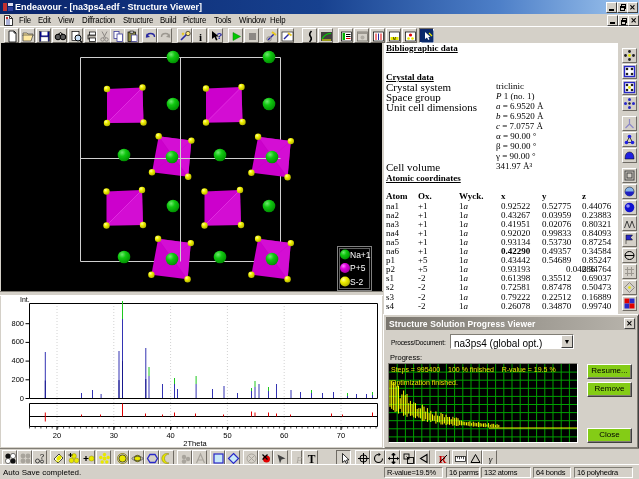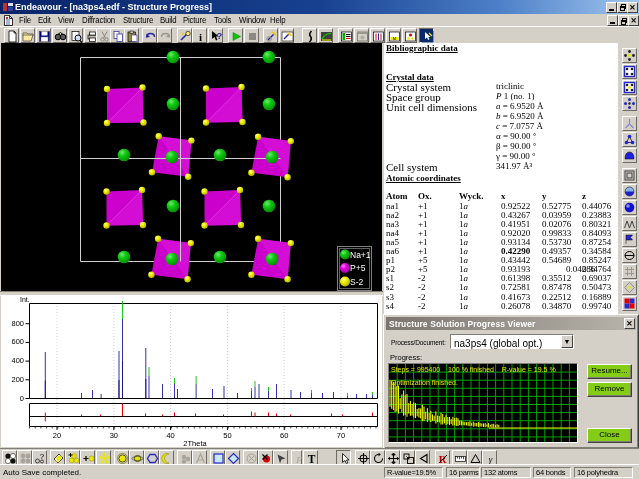--- a/index.html
+++ b/index.html
@@ -68,21 +68,21 @@
 </style>
 </head>
 <body>
 
 <div class="abs" id="titlebar">
   <svg class="abs" style="left:2px;top:1px" width="12" height="12">
       <rect x="1" y="2" width="4" height="8" fill="#c03030"></rect>
       <rect x="6" y="2" width="5" height="3" fill="#e0e0f0"></rect>
       <rect x="6" y="6" width="5" height="4" fill="#3040a0"></rect>
     </svg>
-  <span id="titletext">Endeavour - [na3ps4.edf - Structure Progress]</span>
+  <span id="titletext">Endeavour - [na3ps4.edf - Structure Viewer]</span>
   <span class="capbtn" style="left:606px;">
       <span style="position:absolute;left:2px;right:2px;bottom:1px;height:2px;background:#000;"></span>
     </span>
   <span class="capbtn" style="left:617px;">
       <span style="position:absolute;left:3px;top:1.5px;width:5px;height:5px;border:1px solid #000;background:#d4d0c8;"></span>
       <span style="position:absolute;left:1.5px;top:3.5px;width:5px;height:5px;border:1px solid #000;border-top-width:2px;background:#d4d0c8;"></span>
     </span>
   <span class="capbtn" style="left:627px;font-weight:bold;font-size:7.5px;line-height:10px;">✕</span>
 </div>
 
@@ -609,21 +609,21 @@
 <div class="dv" style="top:38px;">triclinic</div>
 <div class="dl" style="top:48px;">Space group</div>
 <div class="dv" style="top:48px;"><i>P</i> 1 (no. 1)</div>
 <div class="dl" style="top:58px;">Unit cell dimensions</div>
 <div class="dv" style="top:58px;"><i>a</i> = 6.9520 Å</div>
 <div class="dv" style="top:68px;"><i>b</i> = 6.9520 Å</div>
 <div class="dv" style="top:78px;"><i>c</i> = 7.0757 Å</div>
 <div class="dv" style="top:88px;">α = 90.00 °</div>
 <div class="dv" style="top:98px;">β = 90.00 °</div>
 <div class="dv" style="top:108px;">γ = 90.00 °</div>
-<div class="dl" style="top:118px;">Cell system</div>
+<div class="dl" style="top:118px;">Cell volume</div>
 <div class="dv" style="top:118px;">341.97 Å³</div>
 <div class="dochead" style="top:130px;">Atomic coordinates</div>
 <div class="tc" style="left:2px;top:148px;font-weight:bold;">Atom</div>
 <div class="tc" style="left:34px;top:148px;font-weight:bold;">Ox.</div>
 <div class="tc" style="left:75px;top:148px;font-weight:bold;">Wyck.</div>
 <div class="tc" style="left:117px;top:148px;font-weight:bold;">x</div>
 <div class="tc" style="left:158px;top:148px;font-weight:bold;">y</div>
 <div class="tc" style="left:198px;top:148px;font-weight:bold;">z</div>
 <div class="tc" style="left:2px;top:157.5px;">na1</div>
 <div class="tc" style="left:34px;top:157.5px;">+1</div>
@@ -681,21 +681,21 @@
 <div class="tc" style="left:198px;top:230.3px;">0.69037</div>
 <div class="tc" style="left:2px;top:239.4px;">s2</div>
 <div class="tc" style="left:34px;top:239.4px;">-2</div>
 <div class="tc" style="left:75px;top:239.4px;">1<i>a</i></div>
 <div class="tc" style="left:117px;top:239.4px;">0.72581</div>
 <div class="tc" style="left:158px;top:239.4px;">0.87478</div>
 <div class="tc" style="left:198px;top:239.4px;">0.50473</div>
 <div class="tc" style="left:2px;top:248.5px;">s3</div>
 <div class="tc" style="left:34px;top:248.5px;">-2</div>
 <div class="tc" style="left:75px;top:248.5px;">1<i>a</i></div>
-<div class="tc" style="left:117px;top:248.5px;">0.41673</div>
+<div class="tc" style="left:117px;top:248.5px;">0.79222</div>
 <div class="tc" style="left:158px;top:248.5px;">0.22512</div>
 <div class="tc" style="left:198px;top:248.5px;">0.16889</div>
 <div class="tc" style="left:2px;top:257.6px;">s4</div>
 <div class="tc" style="left:34px;top:257.6px;">-2</div>
 <div class="tc" style="left:75px;top:257.6px;">1<i>a</i></div>
 <div class="tc" style="left:117px;top:257.6px;">0.26078</div>
 <div class="tc" style="left:158px;top:257.6px;">0.34870</div>
 <div class="tc" style="left:198px;top:257.6px;">0.99740</div>
 </div>
 <div class="abs" id="rtoolbar">

